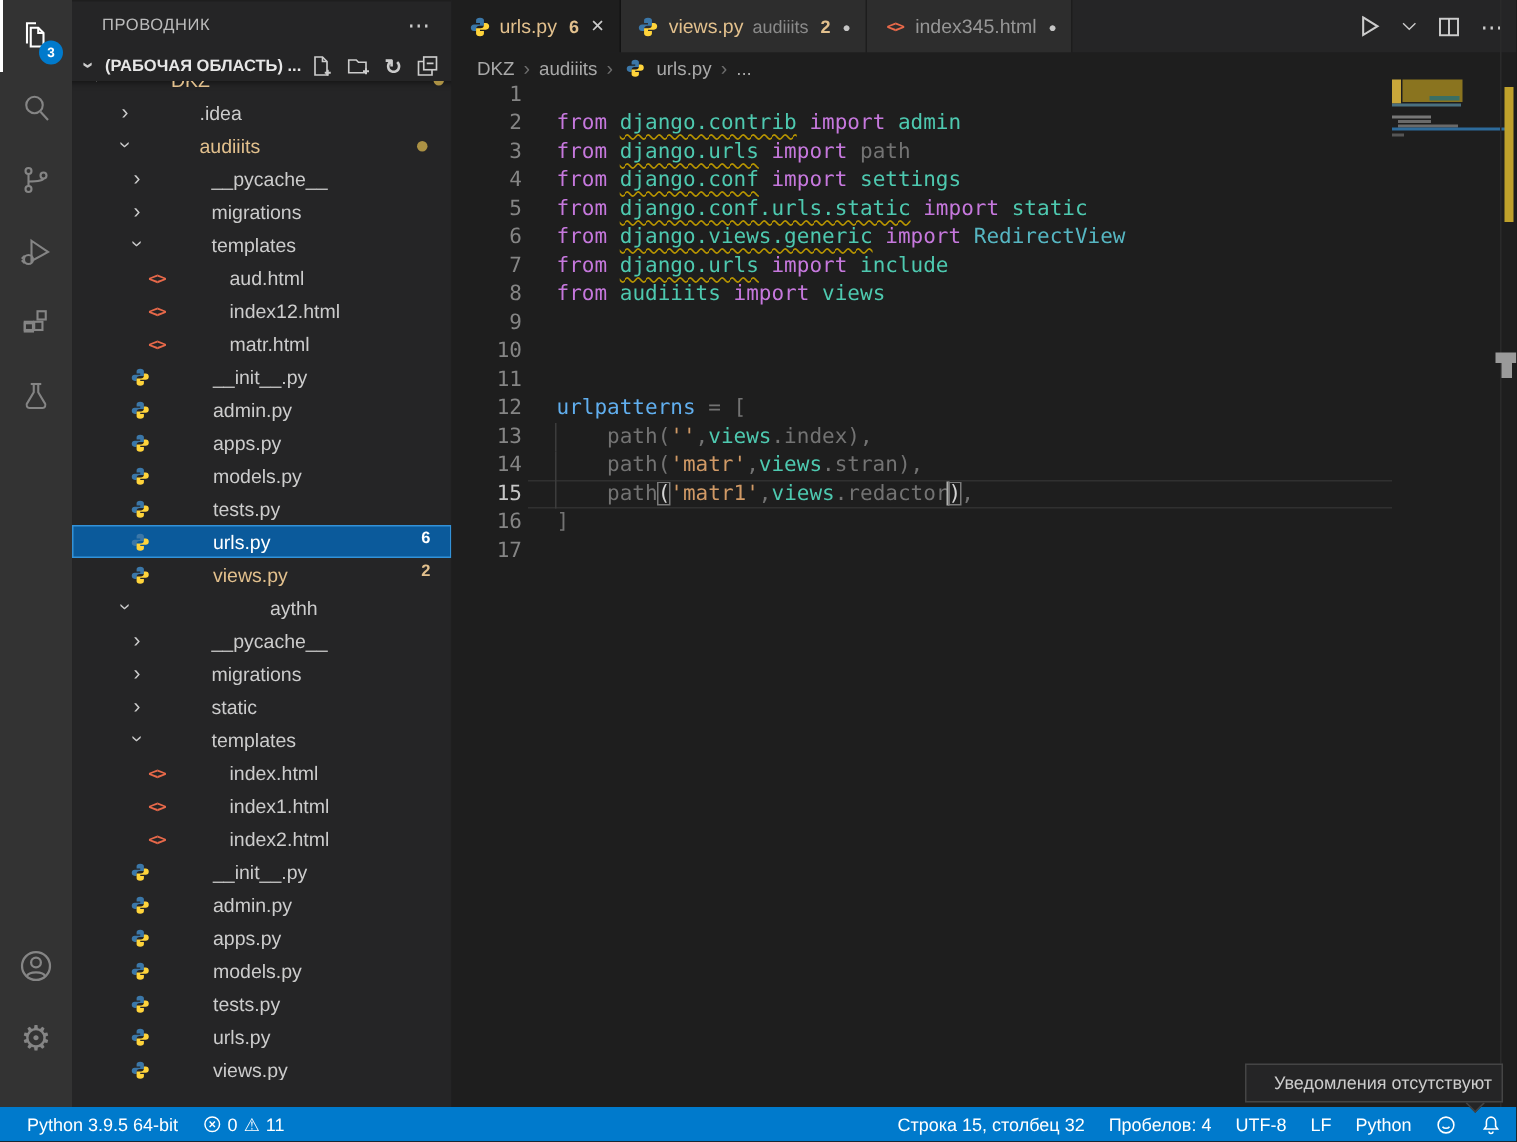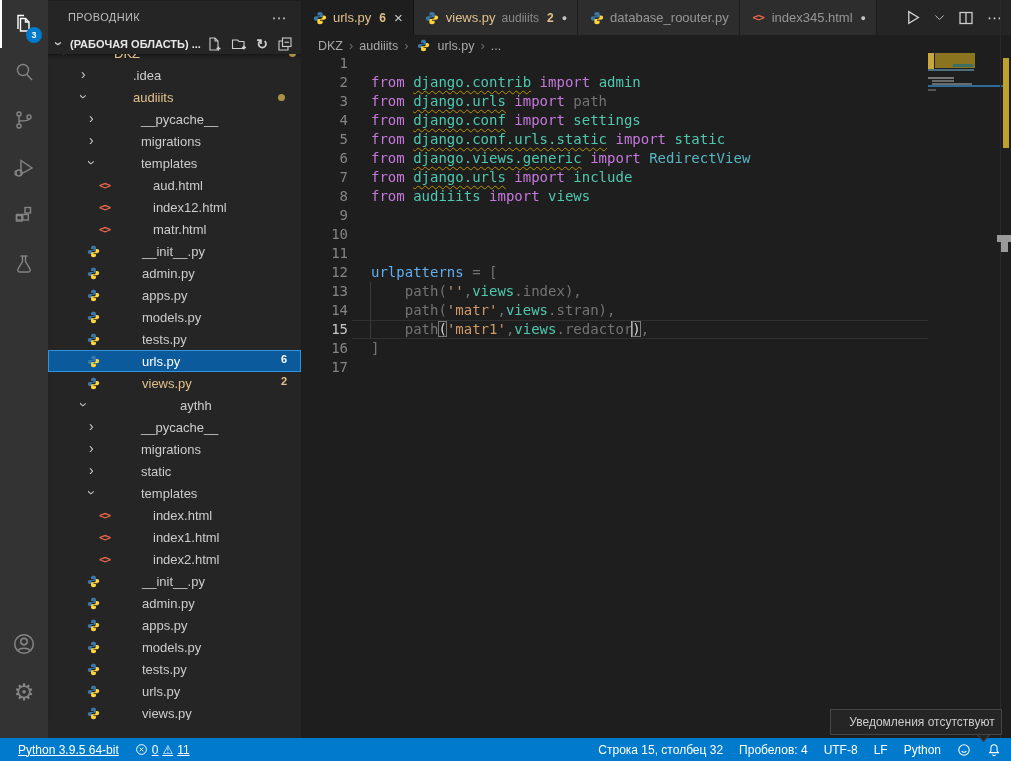--- a/index.html
+++ b/index.html
@@ -85,21 +85,21 @@
   .tk-brk{color:#d4d4d4;box-shadow:inset 0 0 0 1px #7a7a7a;}
   .caret{display:inline-block;width:2px;height:16px;background:#aeafad;vertical-align:text-bottom;margin:0 -1px;}
 
   
   .mini{position:absolute;}
   .scroll-track{position:absolute;right:0;top:0;width:11px;bottom:0;border-left:1px solid #2a2a2a;}
 
   
   .statusbar{position:absolute;left:0;right:0;bottom:0;height:23px;background:#007acc;color:#ffffff;
              display:flex;align-items:center;font-size:12px;padding:0 10px;}
-  .sb-left{display:flex;align-items:center;gap:16px;margin-left:8px;text-decoration:underline;}
+  .sb-left{display:flex;align-items:center;gap:16px;margin-left:8px;}
   .sb-right{margin-left:auto;display:flex;align-items:center;gap:16px;}
   .sb-item{display:flex;align-items:center;gap:4px;cursor:pointer;white-space:nowrap;}
   .statusbar svg{stroke:#ffffff;fill:none;stroke-width:1.2;}
   .warn-glyph{font-size:12px;}
 
   
   .tooltip{position:absolute;left:830px;top:709px;width:172px;height:26px;background:#252526;border:1px solid #454545;
            color:#cccccc;font-size:12px;line-height:24px;text-align:center;z-index:9;padding-left:12px;}
   .tip-arrow{position:absolute;left:979px;top:731px;width:9px;height:9px;background:#252526;
              border-right:1px solid #454545;border-bottom:1px solid #454545;transform:rotate(45deg);z-index:8;}
@@ -416,29 +416,20 @@
               <path fill="#3b77a8" d="M8 1c-2 0-3 .8-3 2v2h3v1H3.5C2 6 1 7 1 8.5S2 11 3.5 11H5V9.5C5 8 6 7 7.5 7H11V3c0-1.2-1-2-3-2z"></path>
               <path fill="#ffd43b" d="M8 15c2 0 3-.8 3-2v-2H8v-1h4.5c1.5 0 2.5-1 2.5-2.5S14 5 12.5 5H11v1.5C11 8 10 9 8.5 9H5v4c0 1.2 1 2 3 2z"></path>
             </svg>
           </span>
         <span class="lbl-mod">views.py</span>
         <span class="desc">audiiits</span>
         <span class="tb-badge">2</span>
         <span class="dirty">●</span>
       </div>
       <div class="tab">
-        <span class="fic">
-            <svg width="14" height="14" viewBox="0 0 16 16">
-              <path fill="#3b77a8" d="M8 1c-2 0-3 .8-3 2v2h3v1H3.5C2 6 1 7 1 8.5S2 11 3.5 11H5V9.5C5 8 6 7 7.5 7H11V3c0-1.2-1-2-3-2z"></path>
-              <path fill="#ffd43b" d="M8 15c2 0 3-.8 3-2v-2H8v-1h4.5c1.5 0 2.5-1 2.5-2.5S14 5 12.5 5H11v1.5C11 8 10 9 8.5 9H5v4c0 1.2 1 2 3 2z"></path>
-            </svg>
-          </span>
-        <span>database_roouter.py</span>
-      </div>
-      <div class="tab">
         <span class="fic html-ic">&lt;&gt;</span>
         <span>index345.html</span>
         <span class="dirty">●</span>
       </div>
       <div class="ed-actions">
         <svg width="17" height="17" viewBox="0 0 16 16">
             <path d="M4.5 2.5l9 5.5-9 5.5z"></path>
           </svg>
         <svg width="11" height="11" viewBox="0 0 16 16">
             <path d="M2 5l6 6 6-6"></path>

